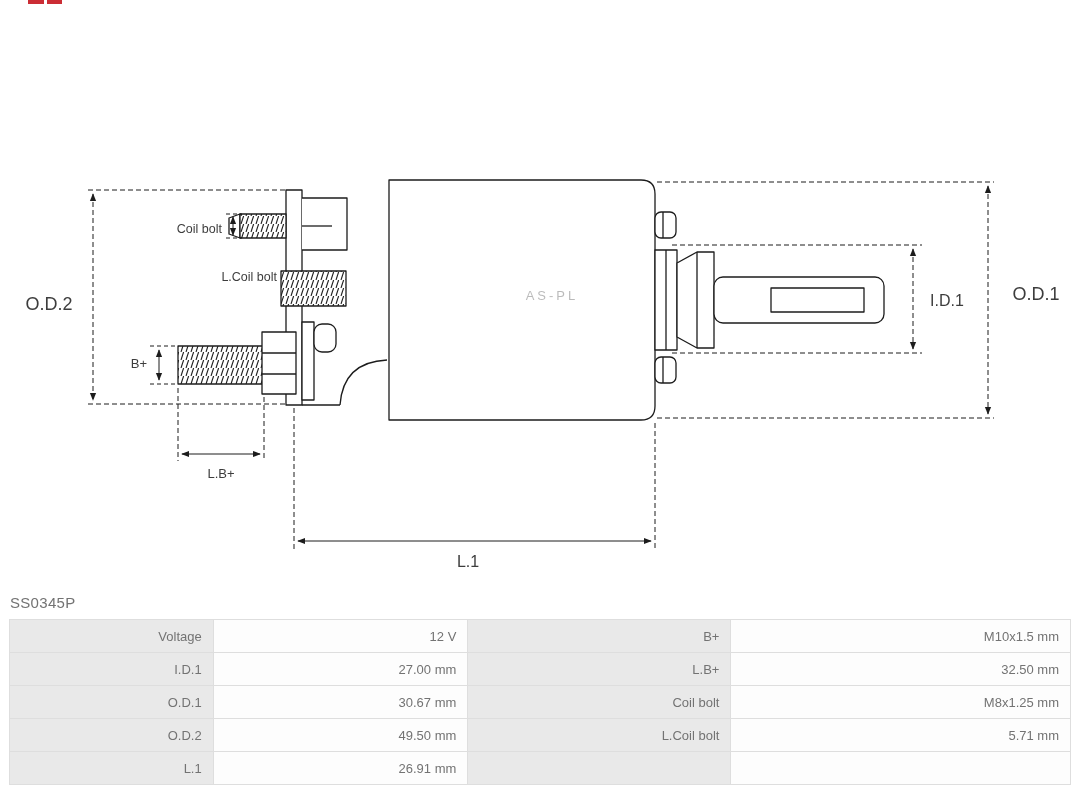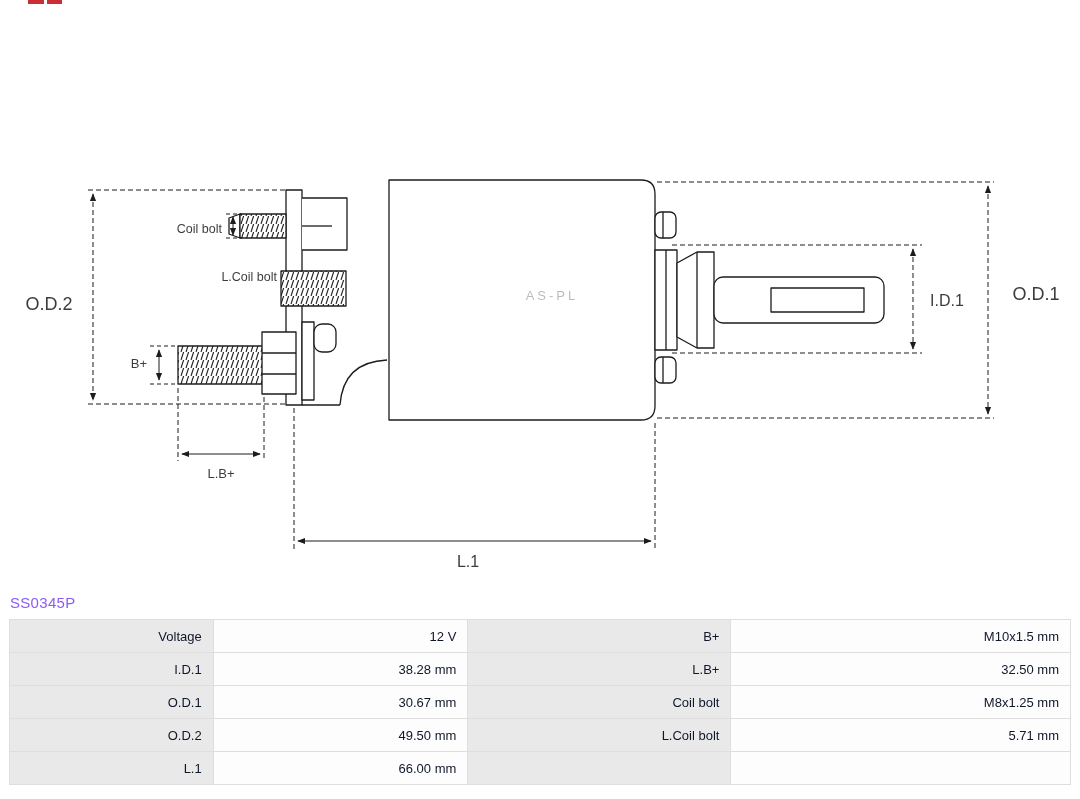--- a/index.html
+++ b/index.html
@@ -8,32 +8,32 @@
     width: 1080px; height: 799px; overflow: hidden;
     font-family: "Liberation Sans", sans-serif;
   }
   .page { position: relative; width: 1080px; height: 799px; background: #fff; }
 
   .diagram-wrap { width: 1080px; height: 582px; }
   svg text { font-family: "Liberation Sans", sans-serif; fill: #3d3d3d; }
 
   .part-number {
     font-size: 15px;
-    color: #8b5cf6;
+    color: #737373;
     margin: 12px 0 8px 10px;
     letter-spacing: 0.3px;
   }
 
   table.specs {
     border-collapse: collapse;
     table-layout: fixed;
     width: 1062px;
     margin-left: 9px;
     font-size: 13px;
-    color: #0f172a;
+    color: #737373;
   }
   table.specs td {
     border: 1px solid #dedede;
     padding: 8px 11px;
     text-align: right;
     height: 33px;
     overflow: hidden;
     white-space: nowrap;
   }
   table.specs td.lbl { background: #e9e9e9; }
@@ -181,38 +181,38 @@
     </colgroup>
     <tbody>
       <tr>
         <td class="lbl">Voltage</td>
         <td class="val">12 V</td>
         <td class="lbl">B+</td>
         <td class="val">M10x1.5 mm</td>
       </tr>
       <tr>
         <td class="lbl">I.D.1</td>
-        <td class="val">38.28 mm</td>
+        <td class="val">27.00 mm</td>
         <td class="lbl">L.B+</td>
         <td class="val">32.50 mm</td>
       </tr>
       <tr>
         <td class="lbl">O.D.1</td>
         <td class="val">30.67 mm</td>
         <td class="lbl">Coil bolt</td>
         <td class="val">M8x1.25 mm</td>
       </tr>
       <tr>
         <td class="lbl">O.D.2</td>
         <td class="val">49.50 mm</td>
         <td class="lbl">L.Coil bolt</td>
         <td class="val">5.71 mm</td>
       </tr>
       <tr>
         <td class="lbl">L.1</td>
-        <td class="val">66.00 mm</td>
+        <td class="val">26.91 mm</td>
         <td class="lbl"></td>
         <td class="val"></td>
       </tr>
     </tbody>
   </table>
 
 </div>
 
 </body></html>

